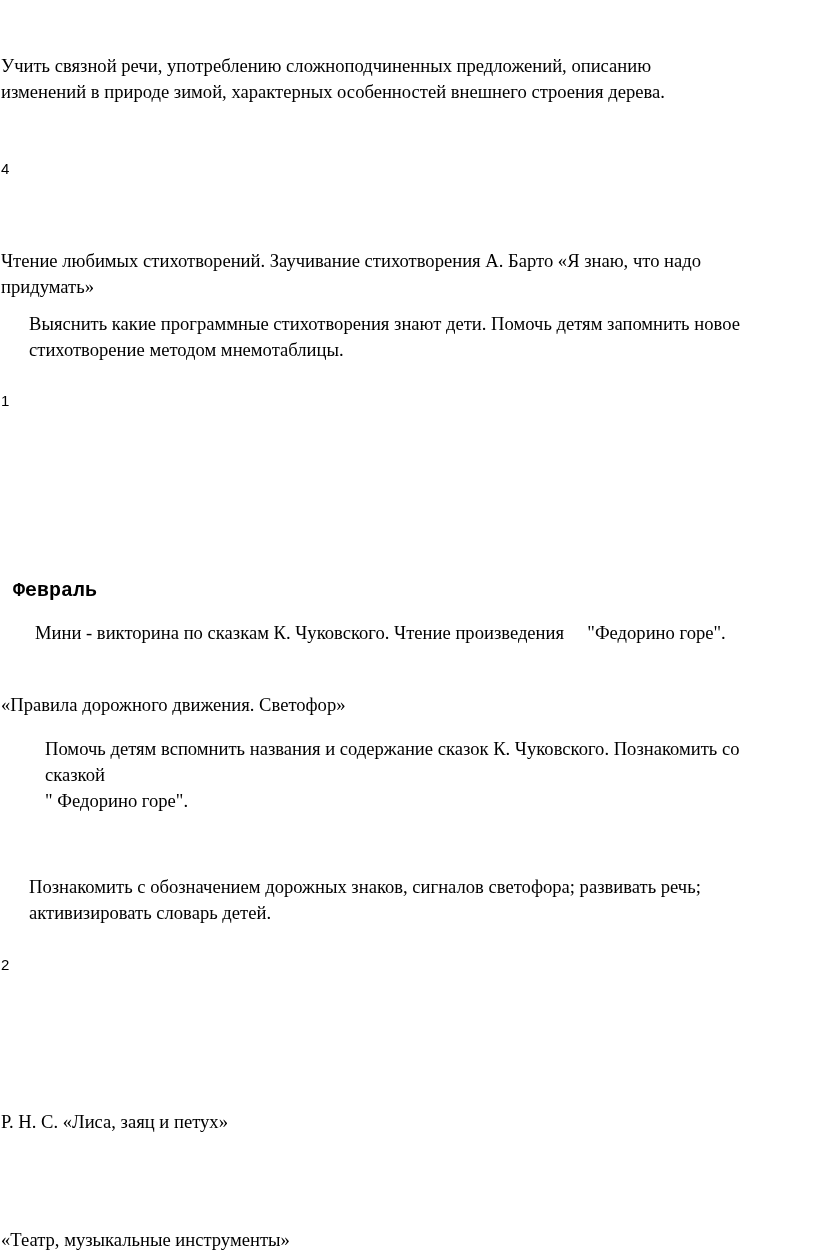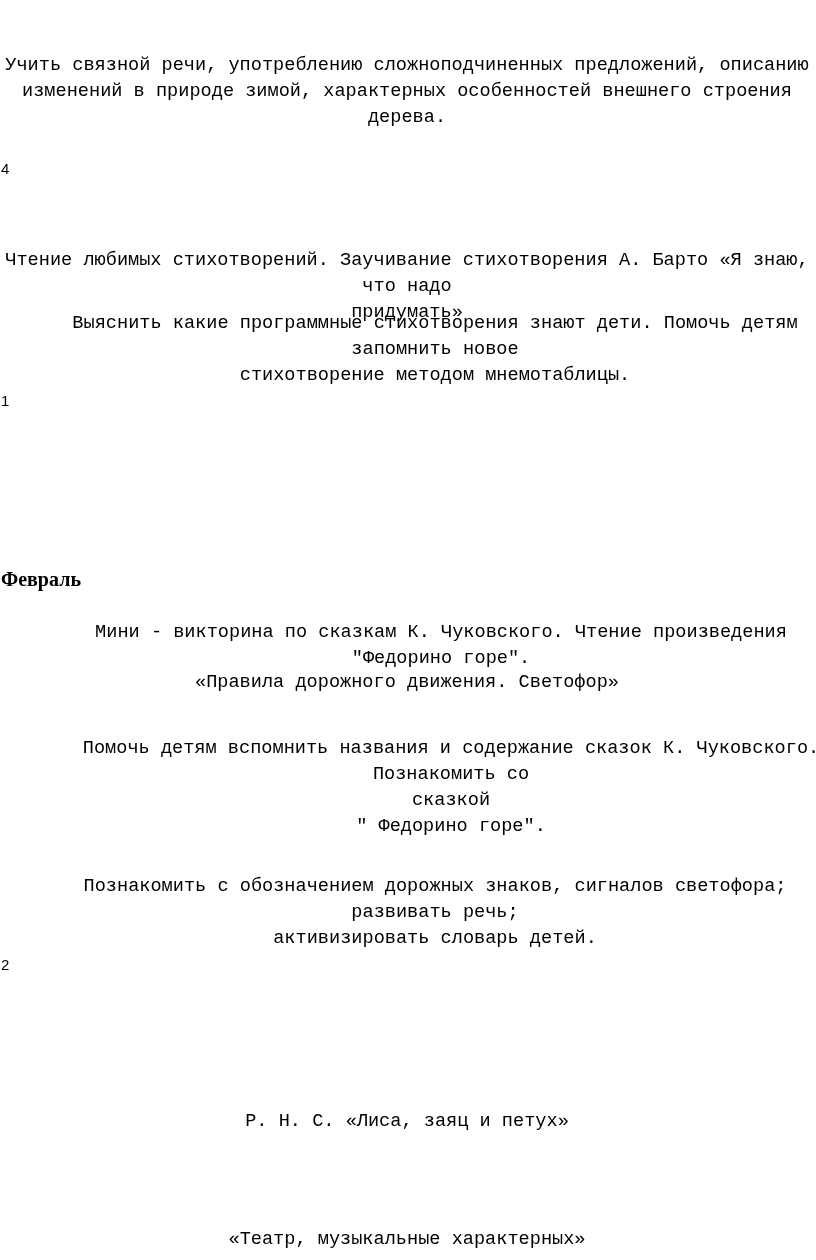--- a/index.html
+++ b/index.html
@@ -11,43 +11,42 @@
       width: 816px;
       height: 1260px;
       position: relative;
       overflow: hidden;
       color: #000000;
     }
     .block {
       position: absolute;
       left: 1px;
       width: 812px;
-      font-family: Liberation Mono, monospace;
+      font-family: Liberation Serif, serif;
       font-size: 18.6px;
       line-height: 26px;
       white-space: pre-wrap;
       margin: 0;
-      text-align: center;
     }
     .num {
       position: absolute;
       left: 1px;
       font-family: "Liberation Sans", "DejaVu Sans", sans-serif;
       font-size: 15px;
       line-height: 18px;
       margin: 0;
     }
     .heading {
       position: absolute;
       left: 1px;
-      font-family: Liberation Serif, serif;
+      font-family: Liberation Mono, monospace;
       font-size: 20px;
       font-weight: bold;
       line-height: 26px;
-      margin: 0;
+      margin: 12px;
     }
   </style>
 </head>
 <body>
 
 <div>
 
   <p class="block" style="top:53px;">Учить связной речи, употреблению сложноподчиненных предложений, описанию
 изменений в природе зимой, характерных особенностей внешнего строения дерева.</p>
 
@@ -58,28 +57,28 @@
 
   <p class="block" style="top:311px;padding-left:28px;">Выяснить какие программные стихотворения знают дети. Помочь детям запомнить новое
 стихотворение методом мнемотаблицы.</p>
 
   <p class="num" style="top:392px;">1</p>
 
   <h2 class="heading" style="top:566px;">Февраль</h2>
 
   <p class="block" style="top:620px;margin-left:34px;">Мини - викторина по сказкам К. Чуковского. Чтение произведения     "Федорино горе".</p>
 
-  <p class="block" style="top:670px;">«Правила дорожного движения. Светофор»</p>
+  <p class="block" style="top:692px;">«Правила дорожного движения. Светофор»</p>
 
   <p class="block" style="top:736px;padding-left:44px;">Помочь детям вспомнить названия и содержание сказок К. Чуковского. Познакомить со
 сказкой
 " Федорино горе".</p>
 
   <p class="block" style="top:874px;padding-left:28px;">Познакомить с обозначением дорожных знаков, сигналов светофора; развивать речь;
 активизировать словарь детей.</p>
 
   <p class="num" style="top:956px;">2</p>
 
   <p class="block" style="top:1100px;margin-top:9px;">Р. Н. С. «Лиса, заяц и петух»</p>
 
-  <p class="block" style="top:1227px;">«Театр, музыкальные характерных»</p>
+  <p class="block" style="top:1227px;">«Театр, музыкальные инструменты»</p>
 
 </div>
 
 </body></html>

